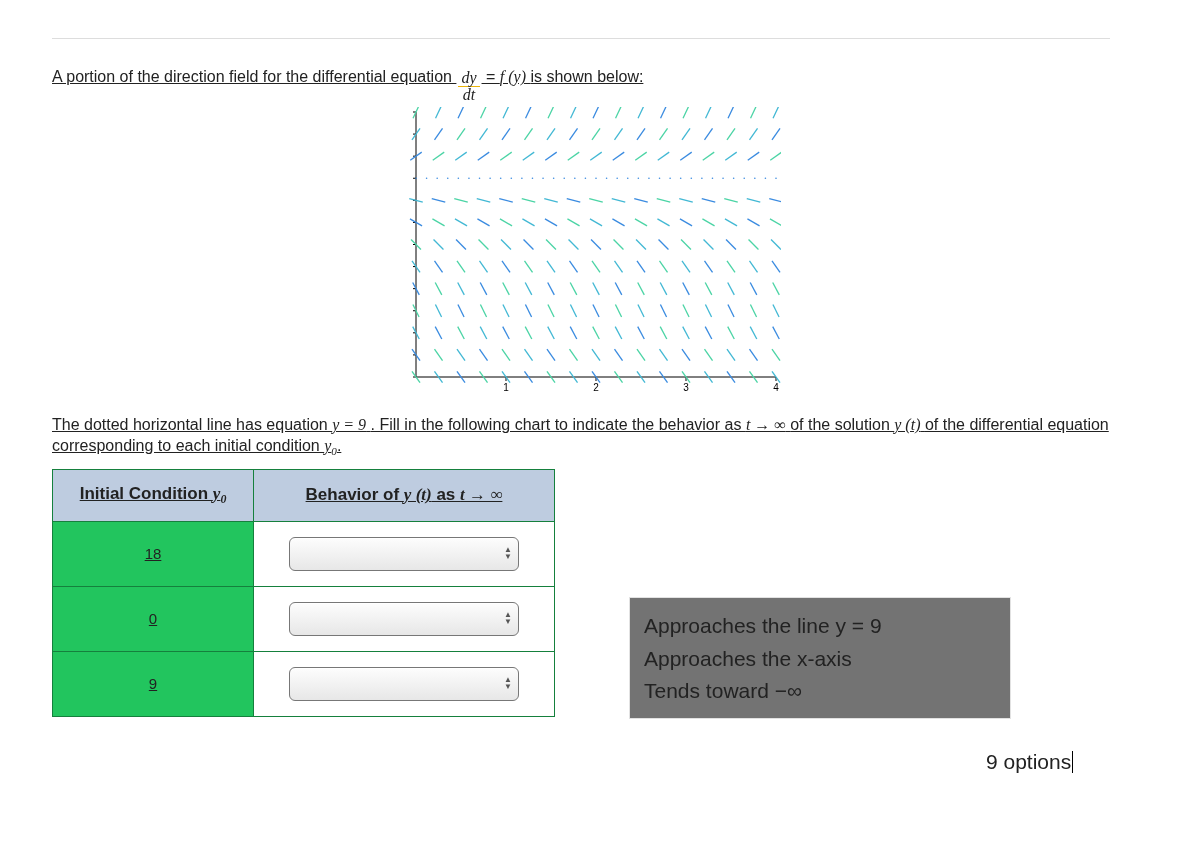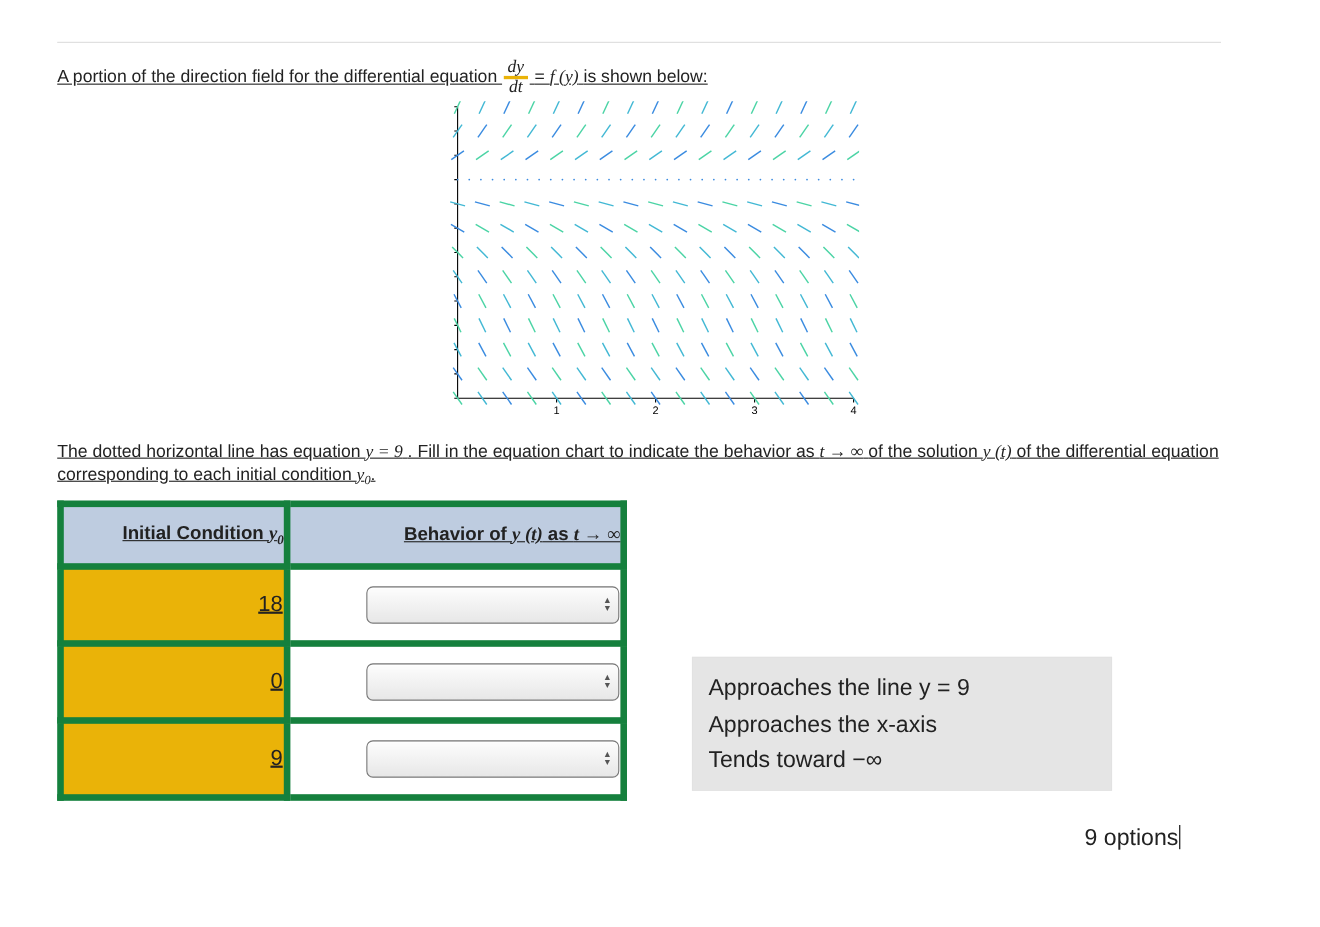--- a/index.html
+++ b/index.html
@@ -29,51 +29,51 @@
   }
   .frac {
     display: inline-block;
     vertical-align: middle;
     text-align: center;
     font-style: italic;
     font-family: "Times New Roman", serif;
     line-height: 1;
     margin: 0 2px;
   }
-  .frac .num { display:block; padding: 0 3px; border-bottom: 3px solid #eab308; }
+  .frac .num { display:block; padding: 0 3px; border-bottom: 1px solid #eab308; margin-top: 17px; }
   .frac .den { display:block; padding: 0 3px; }
   .math-it { font-style: italic; font-family:"Times New Roman", serif; }
 
   .figure-wrap {
     text-align: center;
     margin: 4px 0 14px 0;
   }
 
   .table-wrap {
     margin-top: 10px;
   }
   table.answer {
     border-collapse: collapse;
   }
   table.answer th, table.answer td {
-    border: 6px solid #15803d;
-    text-align: right;
+    border: 1px solid #15803d;
+    text-align: center;
     vertical-align: middle;
   }
   table.answer th {
     background:#becce0;
     font-weight: 600;
     font-size: 17px;
     padding: 14px 0;
   }
   table.answer th.col-a { width: 200px; }
   table.answer th.col-b { width: 300px; margin-left: 20px; }
   table.answer td.ic {
-    background:#eab308;
-    font-size: 20px;
+    background:#22c55e;
+    font-size: 15px;
     height: 62px;
   }
   table.answer td.beh {
     background:#fff;
     height:62px;
   }
 
   
   .dd {
     display: inline-flex;
@@ -97,21 +97,21 @@
     font-size: 8px;
     line-height: 6px;
   }
 
   
   .options-box {
     position: absolute;
     left: 630px;
     top: 598px;
     width: 352px;
-    background: #e5e5e5;
+    background: #737373;
     box-shadow: 0 0 0 1px #e2e2e2;
     padding: 12px 14px 10px 14px;
     font-size: 21px;
     font-family: Arial, sans-serif;
     line-height: 1.55;
   }
   .options-caption {
     position:absolute;
     left: 986px;
     top: 750px;
@@ -410,21 +410,21 @@
         <line x1="323.4849649455427" y1="264.2659356899771" x2="331.5150350544573" y2="275.7340643100229" stroke="#42b8d4" stroke-width="1.3"></line>
         <line x1="345.9849649455427" y1="264.2659356899771" x2="354.0150350544573" y2="275.7340643100229" stroke="#3a8be0" stroke-width="1.3"></line>
         <line x1="368.4849649455427" y1="264.2659356899771" x2="376.5150350544573" y2="275.7340643100229" stroke="#4bd4a5" stroke-width="1.3"></line>
         <line x1="390.9849649455427" y1="264.2659356899771" x2="399.0150350544573" y2="275.7340643100229" stroke="#42b8d4" stroke-width="1.3"></line>
       </svg>
   </div>
 
   <div class="intro">
     <span>The dotted horizontal line has equation </span>
     <span class="math-it">y = 9</span>
-    <span>. Fill in the equation chart to indicate the behavior as </span>
+    <span>. Fill in the following chart to indicate the behavior as </span>
     <span class="math-it">t → ∞</span>
     <span> of the solution </span>
     <span class="math-it">y (t)</span>
     <span> of the differential equation corresponding to each initial condition </span>
     <span class="math-it"><span>y</span><sub>0</sub></span><span>.</span>
   </div>
 
   <div class="table-wrap">
     <table class="answer">
       <thead>

